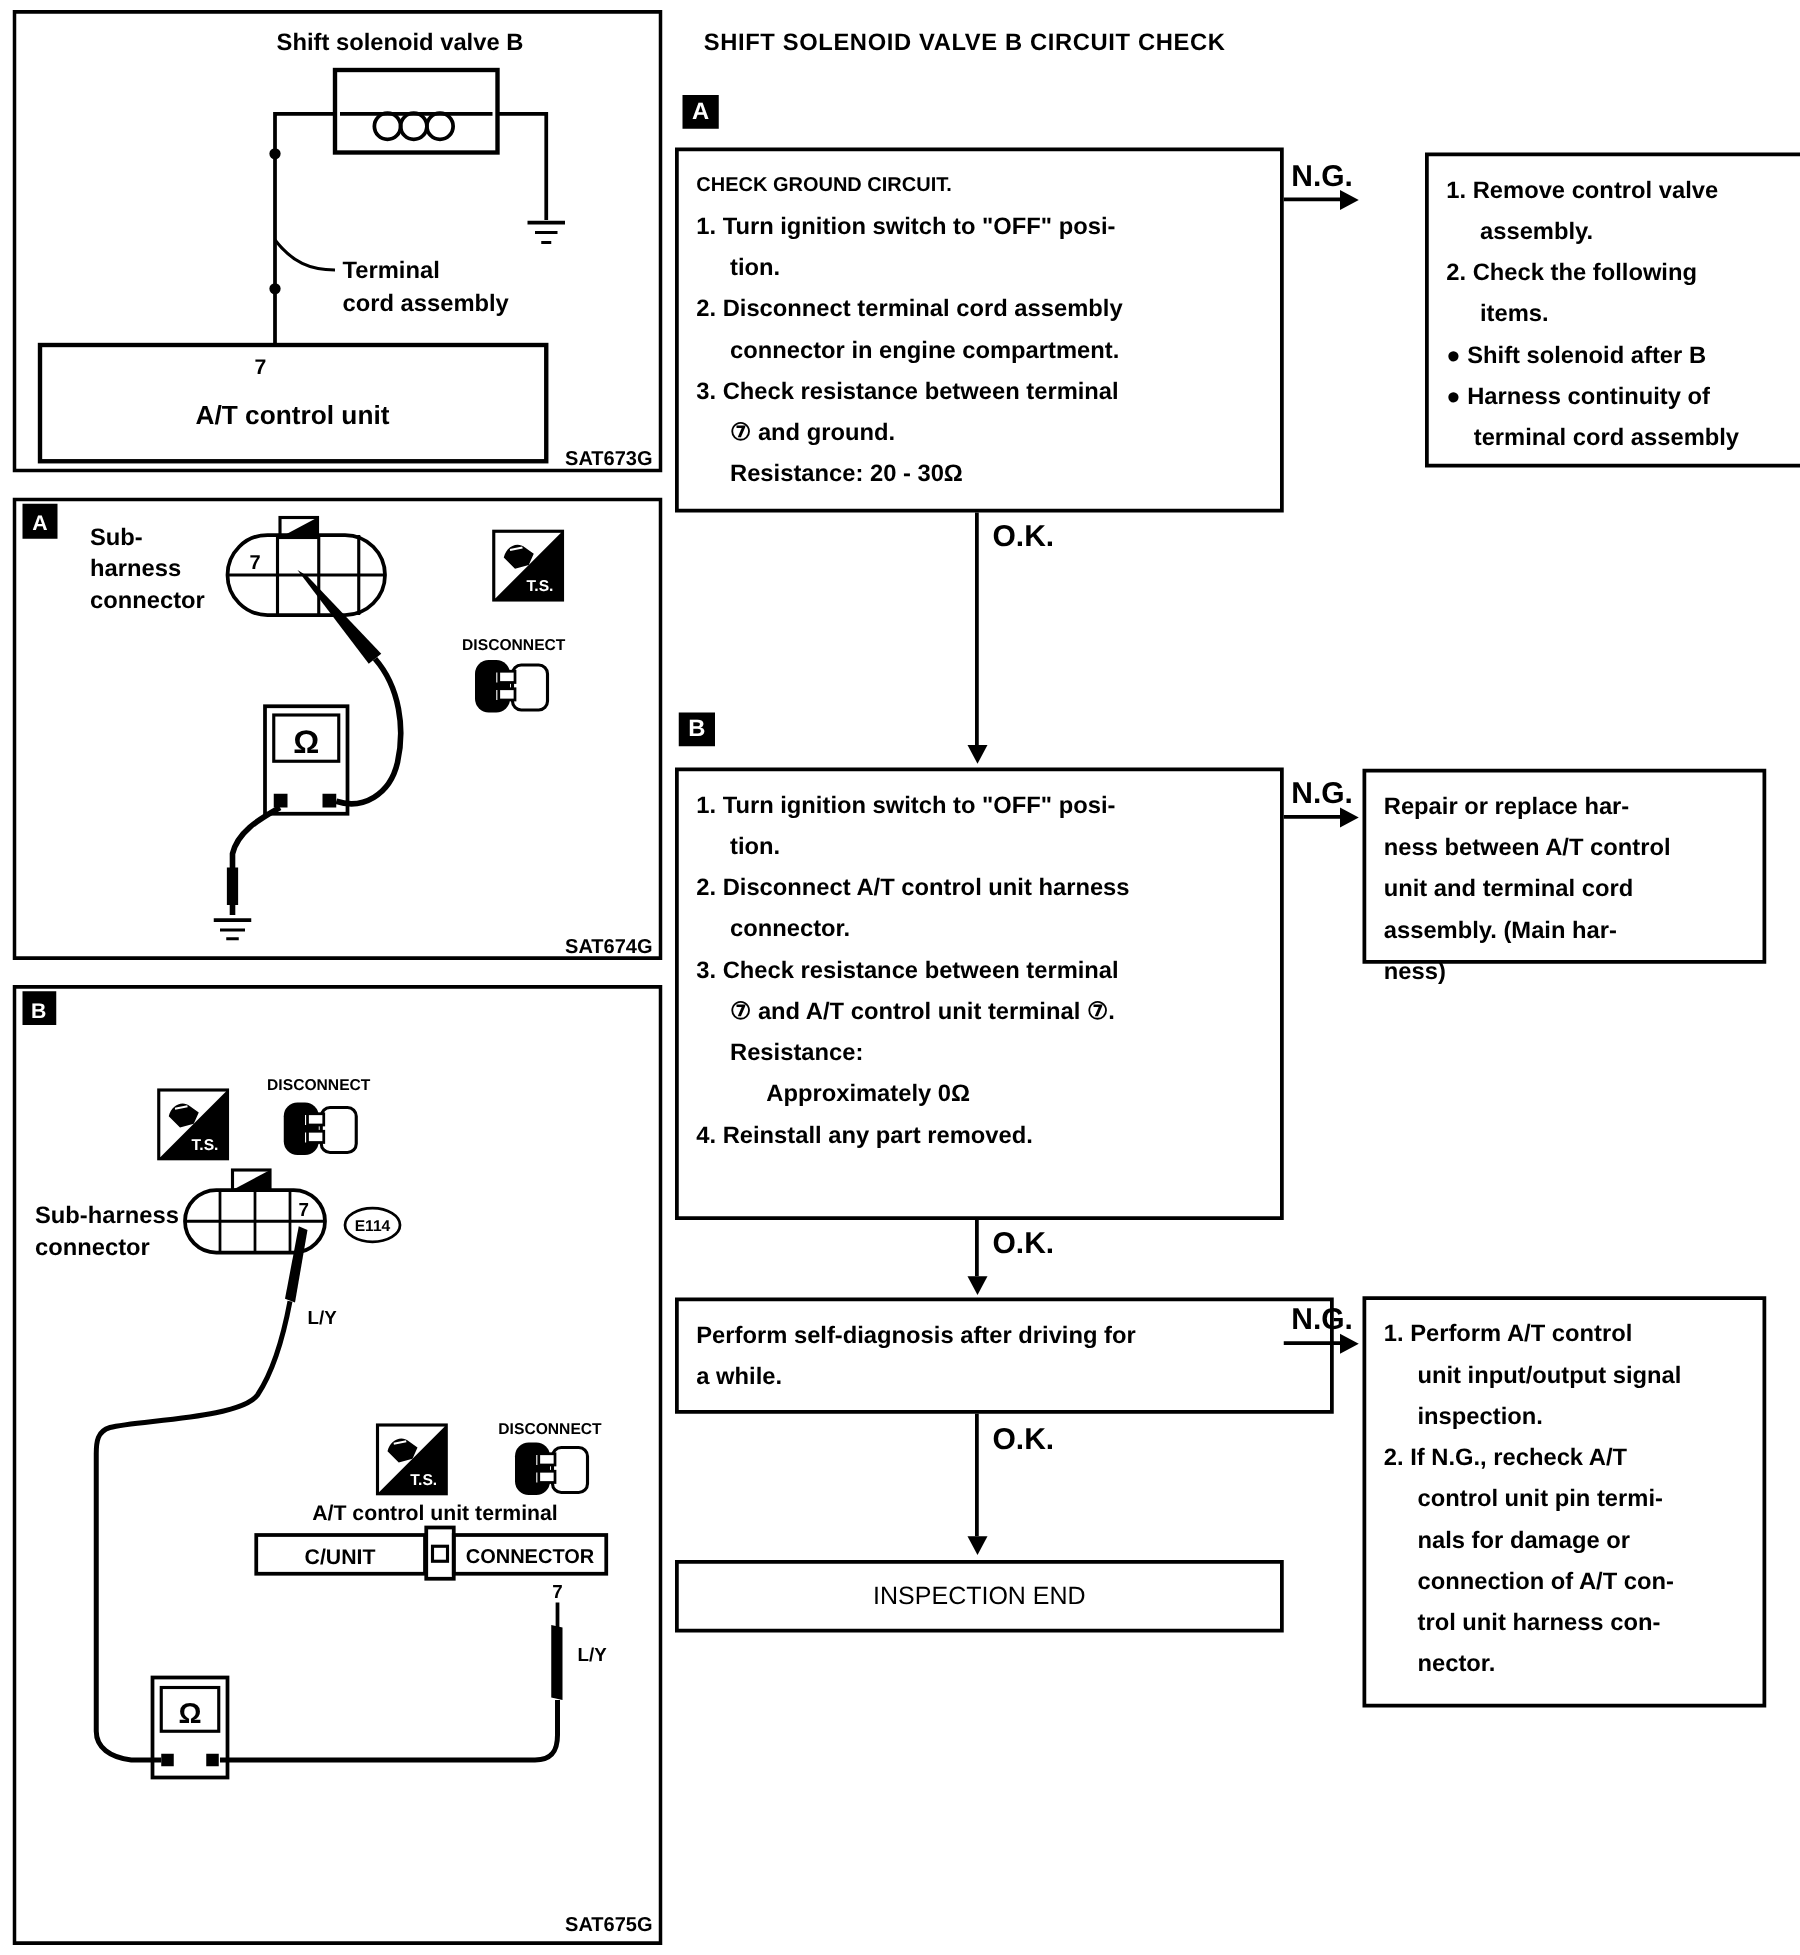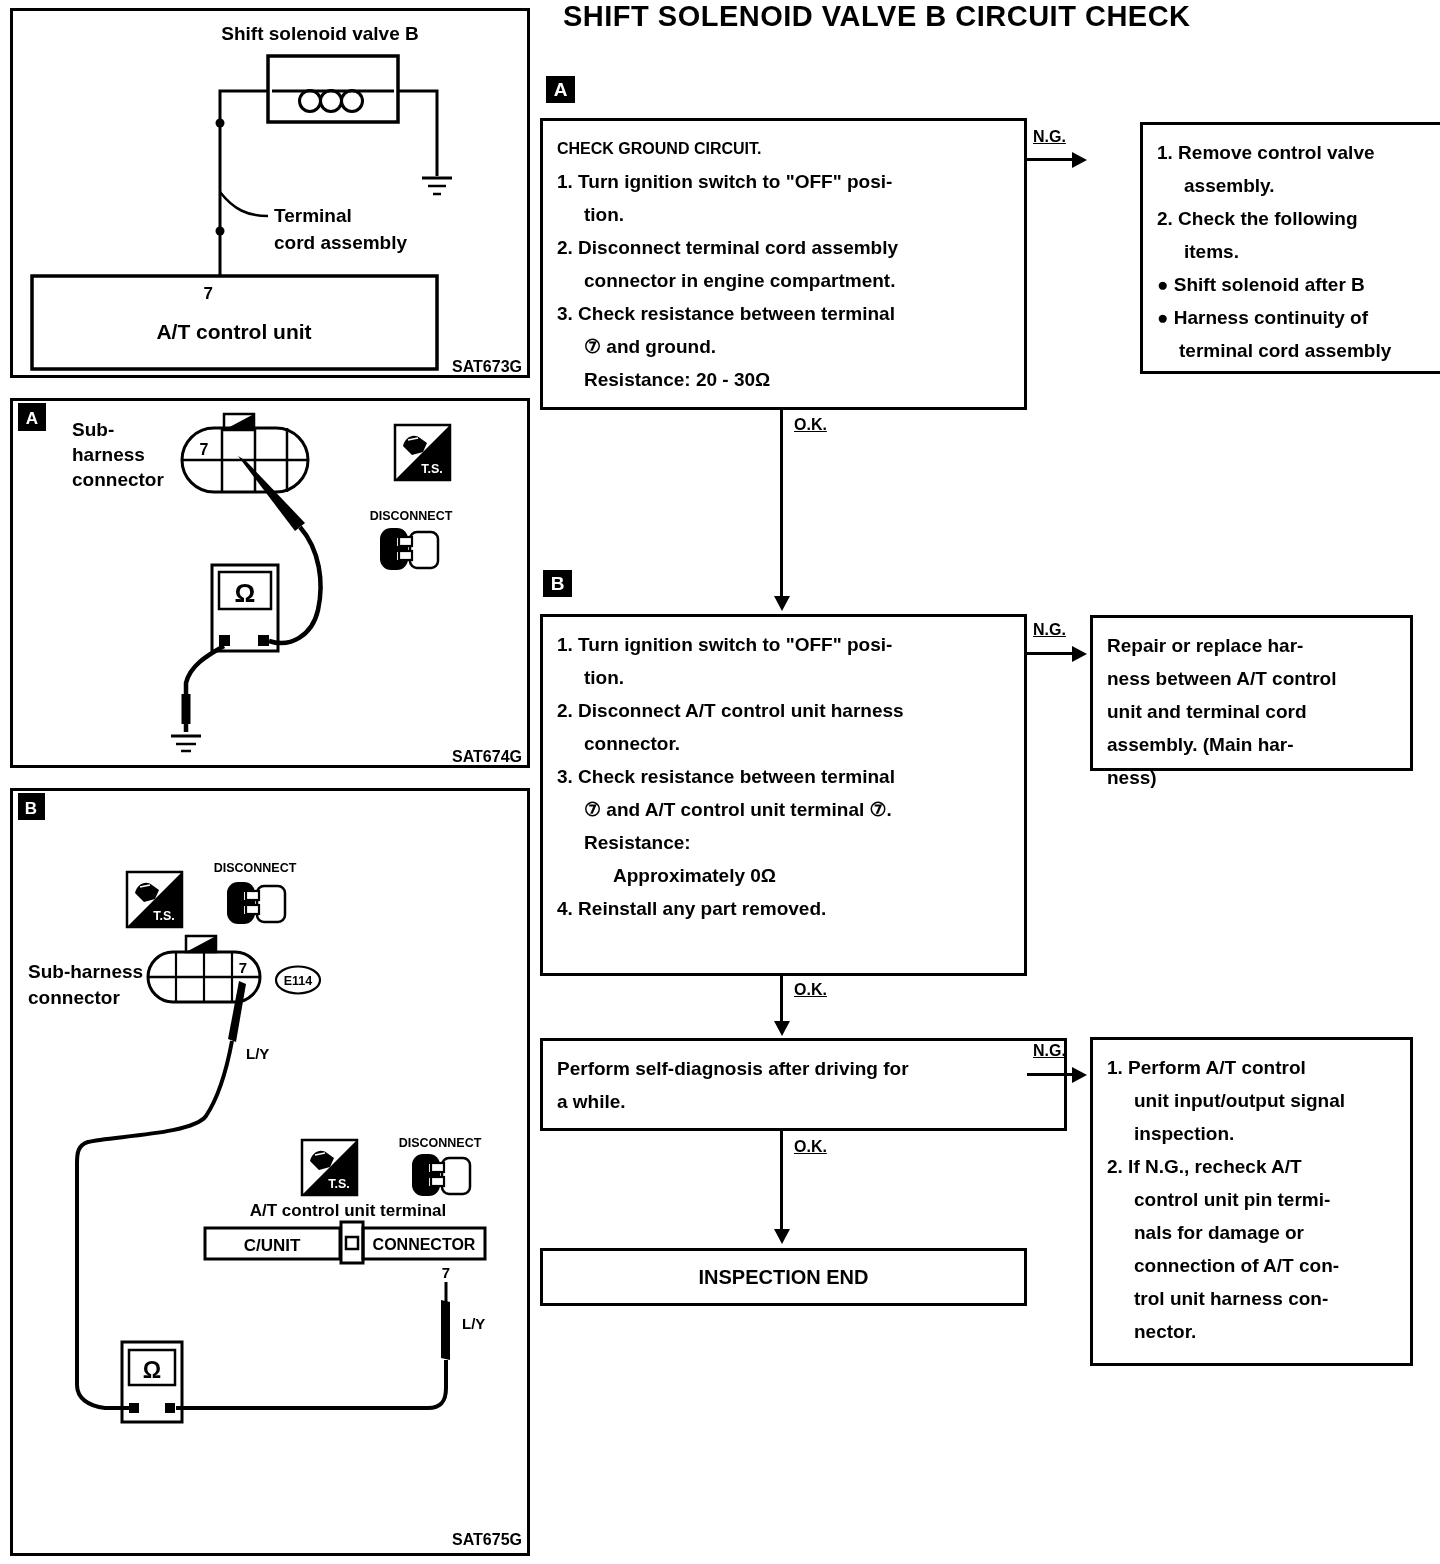--- a/index.html
+++ b/index.html
@@ -1,35 +1,35 @@
 <!DOCTYPE html>
 <html><head>
 <meta charset="utf-8">
 <style>
   html,body{margin:0;padding:0;background:#e8e8e8;}
   #page{position:relative;width:1440px;height:1564px;background:#ffffff;
         font-family:"Liberation Sans",sans-serif;color:#000;overflow:hidden;}
   .abs{position:absolute;}
   
-  .page-title{left:563px;top:0;font-size:29px;font-weight:700;letter-spacing:.5px;white-space:nowrap;}
+  .page-title{left:563px;top:24px;font-size:19px;font-weight:700;letter-spacing:.5px;white-space:nowrap;}
   .marker{width:29px;height:27px;background:#000;color:#fff;font-size:19px;font-weight:700;
           display:flex;align-items:center;justify-content:center;}
   .fbox{border:3px solid #000;background:#fff;box-sizing:border-box;padding:11px 14px;}
   .fbox .bx-title{font-size:16px;font-weight:700;line-height:33px;}
   .fline{font-size:19px;font-weight:700;line-height:33px;white-space:pre-line;}
   .step{padding-left:27px;text-indent:-27px;}
   .bullet{padding-left:22px;text-indent:-22px;}
   .note{padding-left:27px;}
   .note2{padding-left:56px;}
-  .lbl{font-size:16px;font-weight:700;white-space:nowrap;text-decoration:underline;}
+  .lbl{font-size:24px;font-weight:700;white-space:nowrap;}
   .hline{height:3px;background:#000;}
   .vline{width:3px;background:#000;}
   .arr-right{width:0;height:0;border-left:15px solid #000;border-top:8px solid transparent;border-bottom:8px solid transparent;}
   .arr-down{width:0;height:0;border-top:15px solid #000;border-left:8px solid transparent;border-right:8px solid transparent;}
-  .center-text{display:flex;align-items:center;justify-content:center;font-size:20px;font-weight:700;}
+  .center-text{display:flex;align-items:center;justify-content:center;font-size:20px;font-weight:400;}
   
   svg text{font-family:"Liberation Sans",sans-serif;font-weight:700;fill:#000;}
   .frame{fill:none;stroke:#000;stroke-width:3;}
   .ln{stroke:#000;fill:none;}
   .t19{font-size:19px;} .t17{font-size:17px;} .t16{font-size:16px;} .t15{font-size:15px;}
   .t21{font-size:21px;} .t12{font-size:12.5px;} .tcode{font-size:16px;}
   .wht{fill:#fff;}
 </style>
 </head>
 <body>

